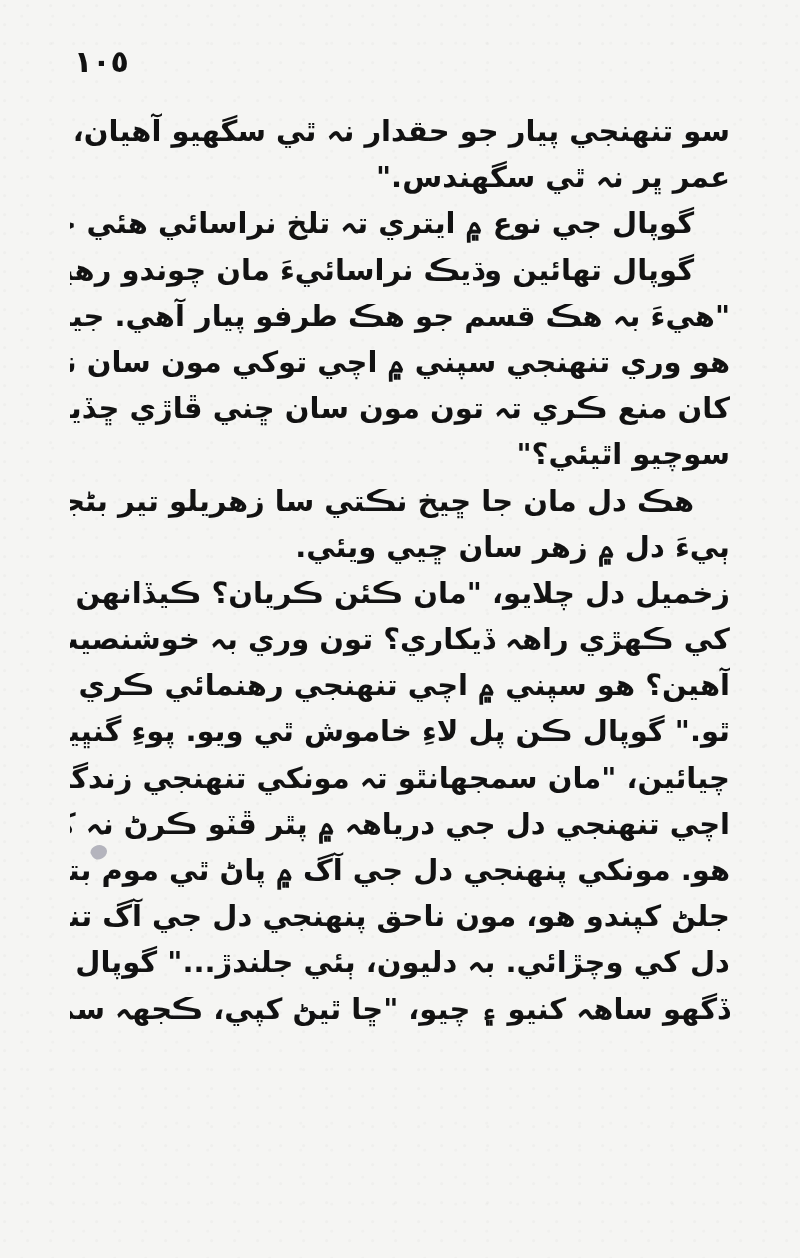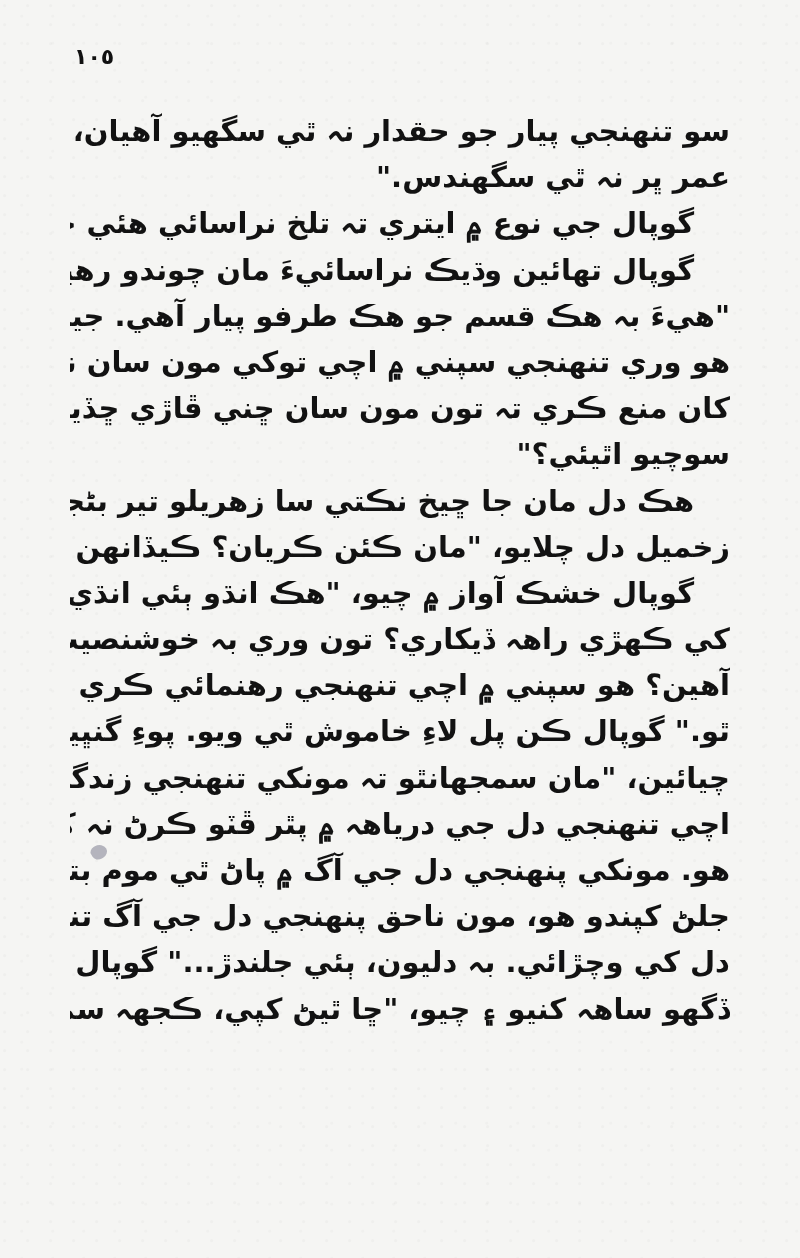--- a/index.html
+++ b/index.html
@@ -20,21 +20,21 @@
         radial-gradient(circle at 20% 30%, rgba(0,0,0,0.025) 0 1px, transparent 2px),
         radial-gradient(circle at 70% 60%, rgba(0,0,0,0.02) 0 1px, transparent 2px),
         #f5f5f3;
       background-size: 23px 19px, 31px 27px, auto;
     }
     .page-number {
       position: absolute;
       left: 74px;
       top: 44px;
       font-family: "DejaVu Sans", sans-serif;
-      font-size: 22px;
+      font-size: 30px;
       font-weight: bold;
       color: #111;
       direction: rtl;
       letter-spacing: 1px;
     }
     .text-block {
       position: absolute;
       left: 70px;
       right: 70px;
       top: 108px;
@@ -78,22 +78,22 @@
   <div class="text-block">
     <div class="line">سو تنهنجي پيار جو حقدار نہ ٿي سگهيو آهيان، شايد</div>
     <div class="line short">عمر ڀر نہ ٿي سگهندس."</div>
     <div class="line indent">گوپال جي نوع ۾ ايتري تہ تلخ نراسائي هئي جو</div>
     <div class="line indent">گوپال تهائين وڌيڪ نراسائيءَ مان چوندو رهيو،</div>
     <div class="line">"هيءَ بہ هڪ قسم جو هڪ طرفو پيار آهي. جيڪڏهن</div>
     <div class="line">هو وري تنهنجي سپني ۾ اچي توکي مون سان نيائڻ</div>
     <div class="line">کان منع ڪري تہ تون مون سان ڇني ڦاڙي ڇڏيندين؟.</div>
     <div class="line short">سوچيو اٿيئي؟"</div>
     <div class="line indent">هڪ دل مان جا ڇيخ نڪتي سا زهريلو تير بڻجي</div>
+    <div class="line short">ٻيءَ دل ۾ زهر سان ڇيي ويئي.</div>
     <div class="line">زخميل دل چلايو، "مان ڪئن ڪريان؟ ڪيڏانهن وڃان؟"</div>
-    <div class="line indent">گوپال خشڪ آواز ۾ چيو، "هڪ انڌو ٻئي انڌي</div>
     <div class="line">کي ڪهڙي راهہ ڏيکاري؟ تون وري بہ خوشنصيب</div>
     <div class="line">آهين؟ هو سپني ۾ اچي تنهنجي رهنمائي ڪري سگهي</div>
     <div class="line">ٿو." گوپال ڪن پل لاءِ خاموش ٿي ويو. پوءِ گنڀير ٿي</div>
     <div class="line">چيائين، "مان سمجهانٿو تہ مونکي تنهنجي زندگيءَ ۾</div>
     <div class="line">اچي تنهنجي دل جي درياهہ ۾ پٿر ڦٽو ڪرڻ نہ کپندو</div>
     <div class="line">هو. مونکي پنهنجي دل جي آگ ۾ پاڻ ٿي موم بتيءَ جيان</div>
     <div class="line">جلڻ کپندو هو، مون ناحق پنهنجي دل جي آگ تنهنجي</div>
     <div class="line">دل کي وچڙائي. بہ دليون، ٻئي جلندڙ..." گوپال هڪ</div>
     <div class="line short">ڏگهو ساهہ کنيو ۽ چيو، "ڇا ٿيڻ کپي، ڪجهہ سمجهہ</div>
   </div>

